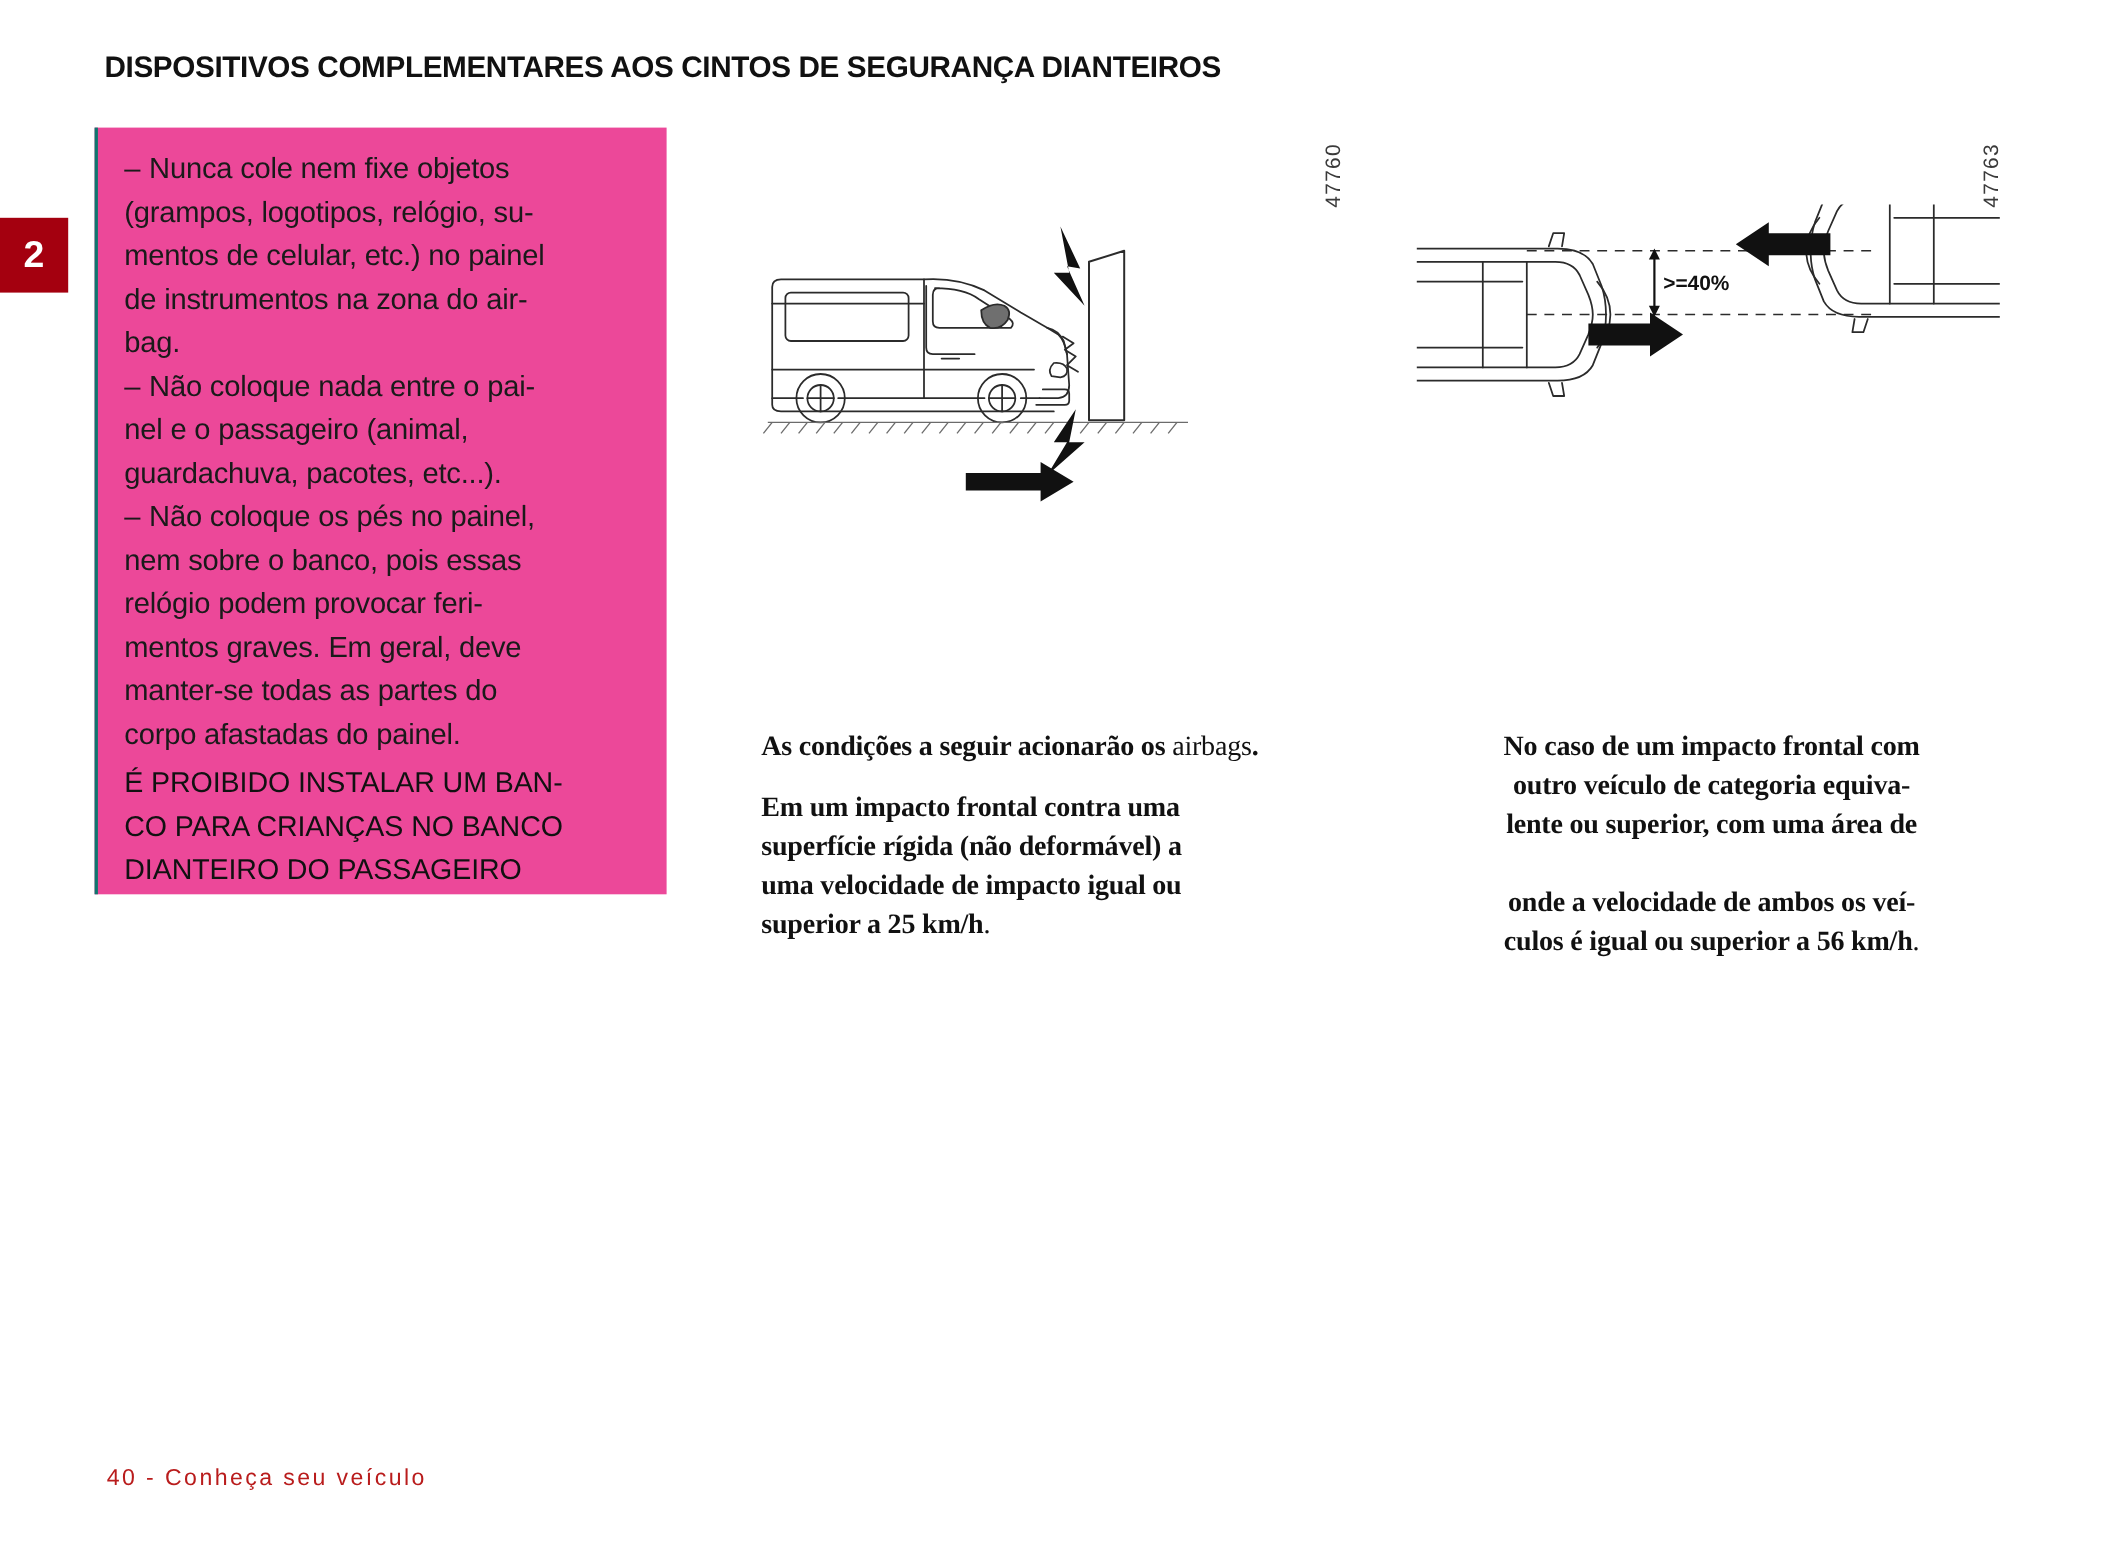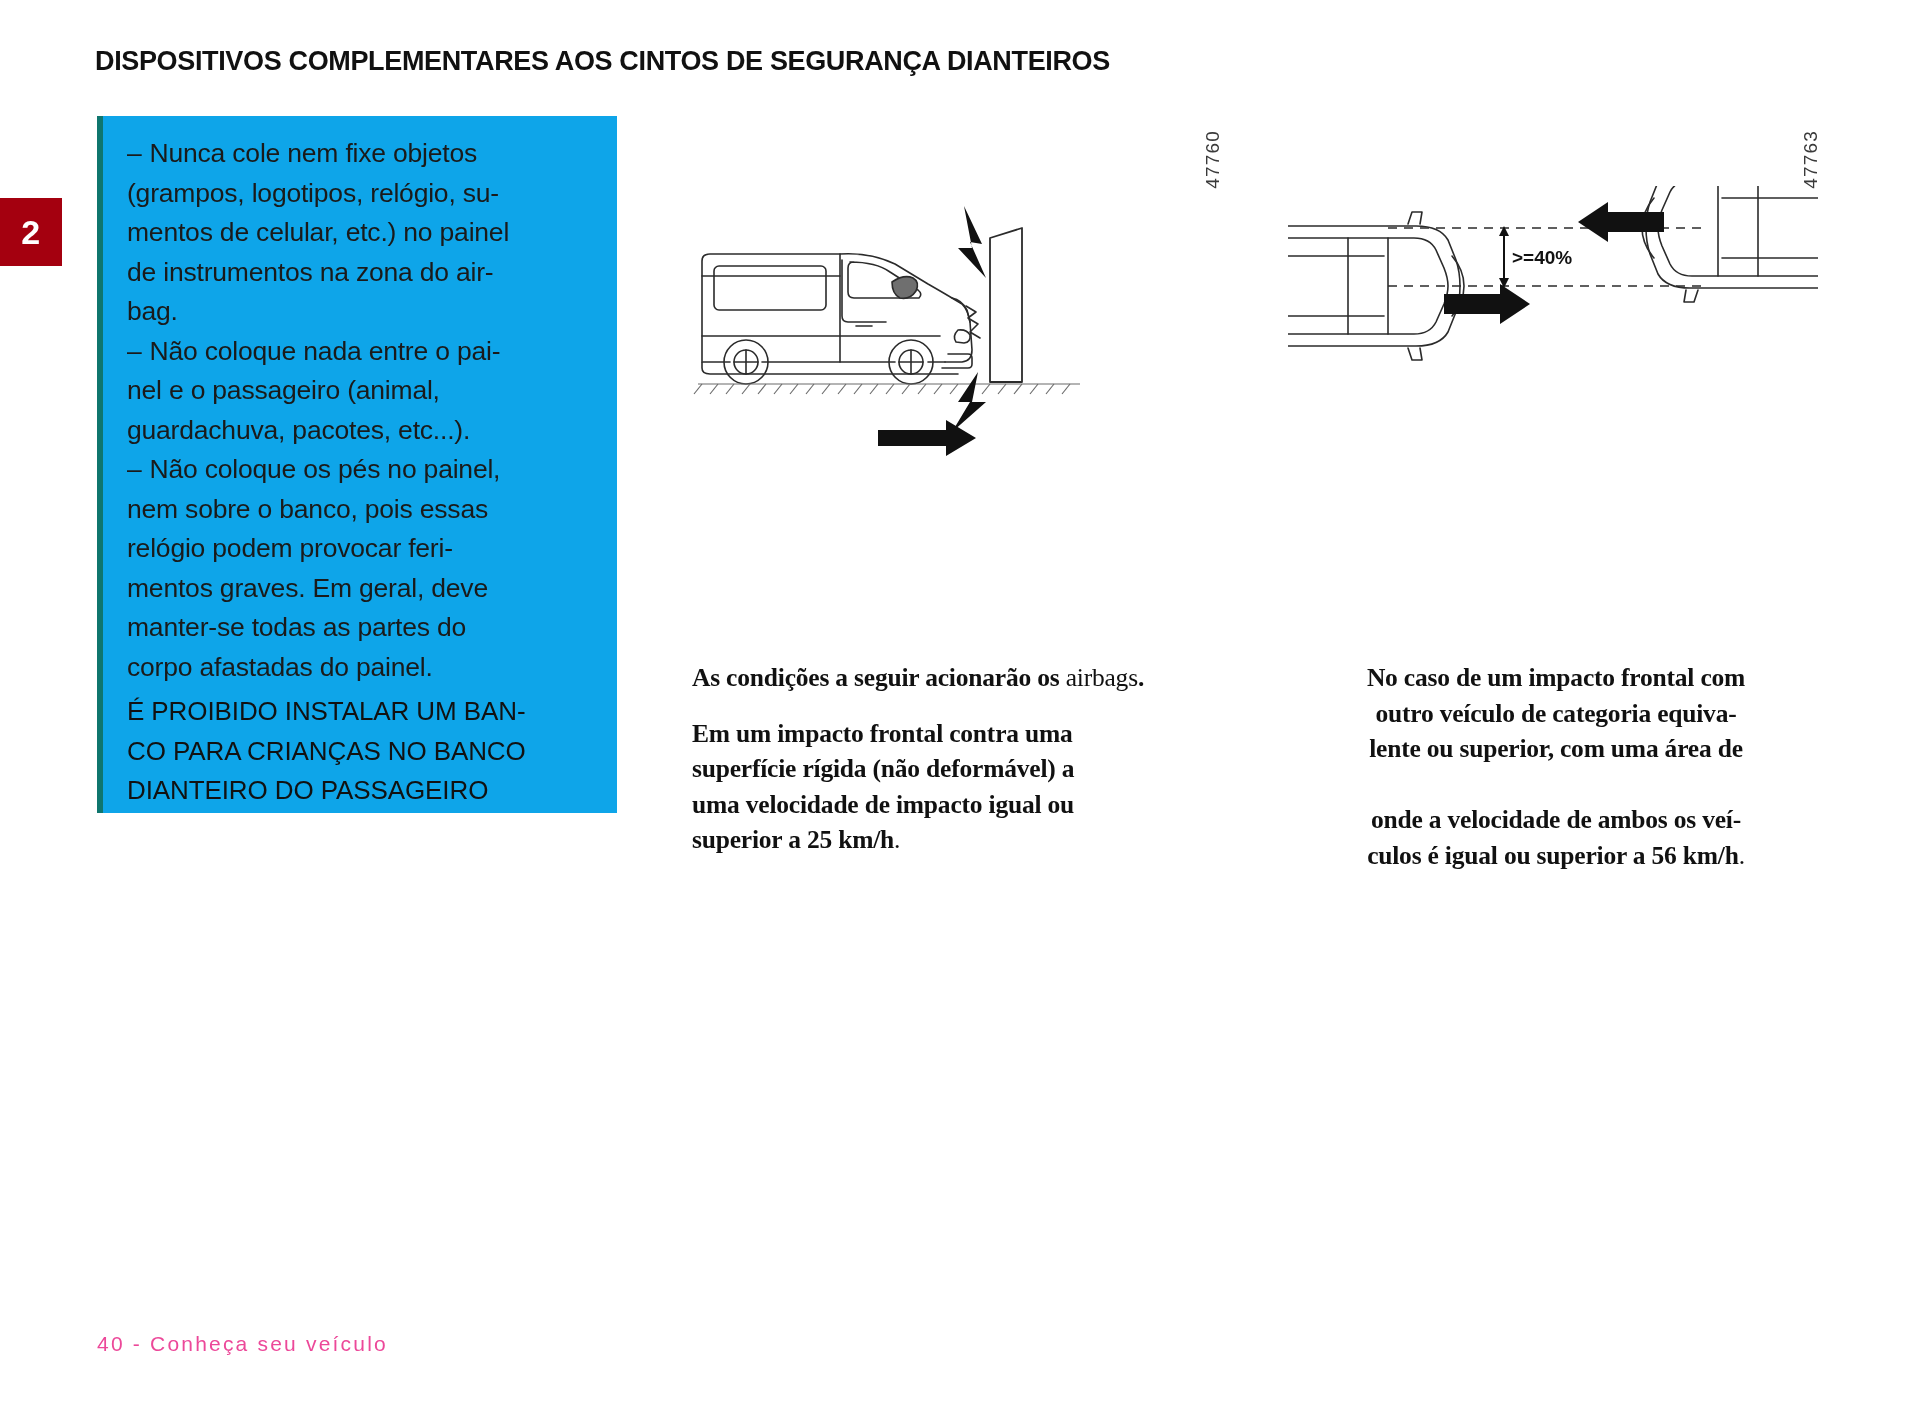--- a/index.html
+++ b/index.html
@@ -41,26 +41,26 @@
     font-size: 27px;
     font-weight: bold;
     letter-spacing: -0.35px;
     white-space: nowrap;
     color: #111111;
   }
 
   
   .warning-box {
     position: absolute;
-    left: 97px;
+    left: 86px;
     top: 116px;
     width: 520px;
     height: 697px;
-    background: #0ea5e9;
-    border-left: 6px solid #0f766e;
+    background: #ec4899;
+    border-left: 3px solid #0f766e;
     box-sizing: border-box;
   }
   .warning-inner {
     padding: 18px 26px 10px 24px;
   }
   .warn-p {
     font-size: 26.5px;
     line-height: 39.5px;
     letter-spacing: -0.2px;
     margin: 0;
@@ -127,21 +127,21 @@
     font-weight: normal;
   }
 
   
   .footer {
     position: absolute;
     left: 97px;
     top: 1332px;
     font-size: 21px;
     letter-spacing: 2.2px;
-    color: #ec4899;
+    color: #b91c1c;
   }
 </style>
 </head>
 <body>
 
 <div class="chapter-tab">
   <span>2</span>
 </div>
 
 <div class="page-title">DISPOSITIVOS COMPLEMENTARES AOS CINTOS DE SEGURANÇA DIANTEIROS</div>

